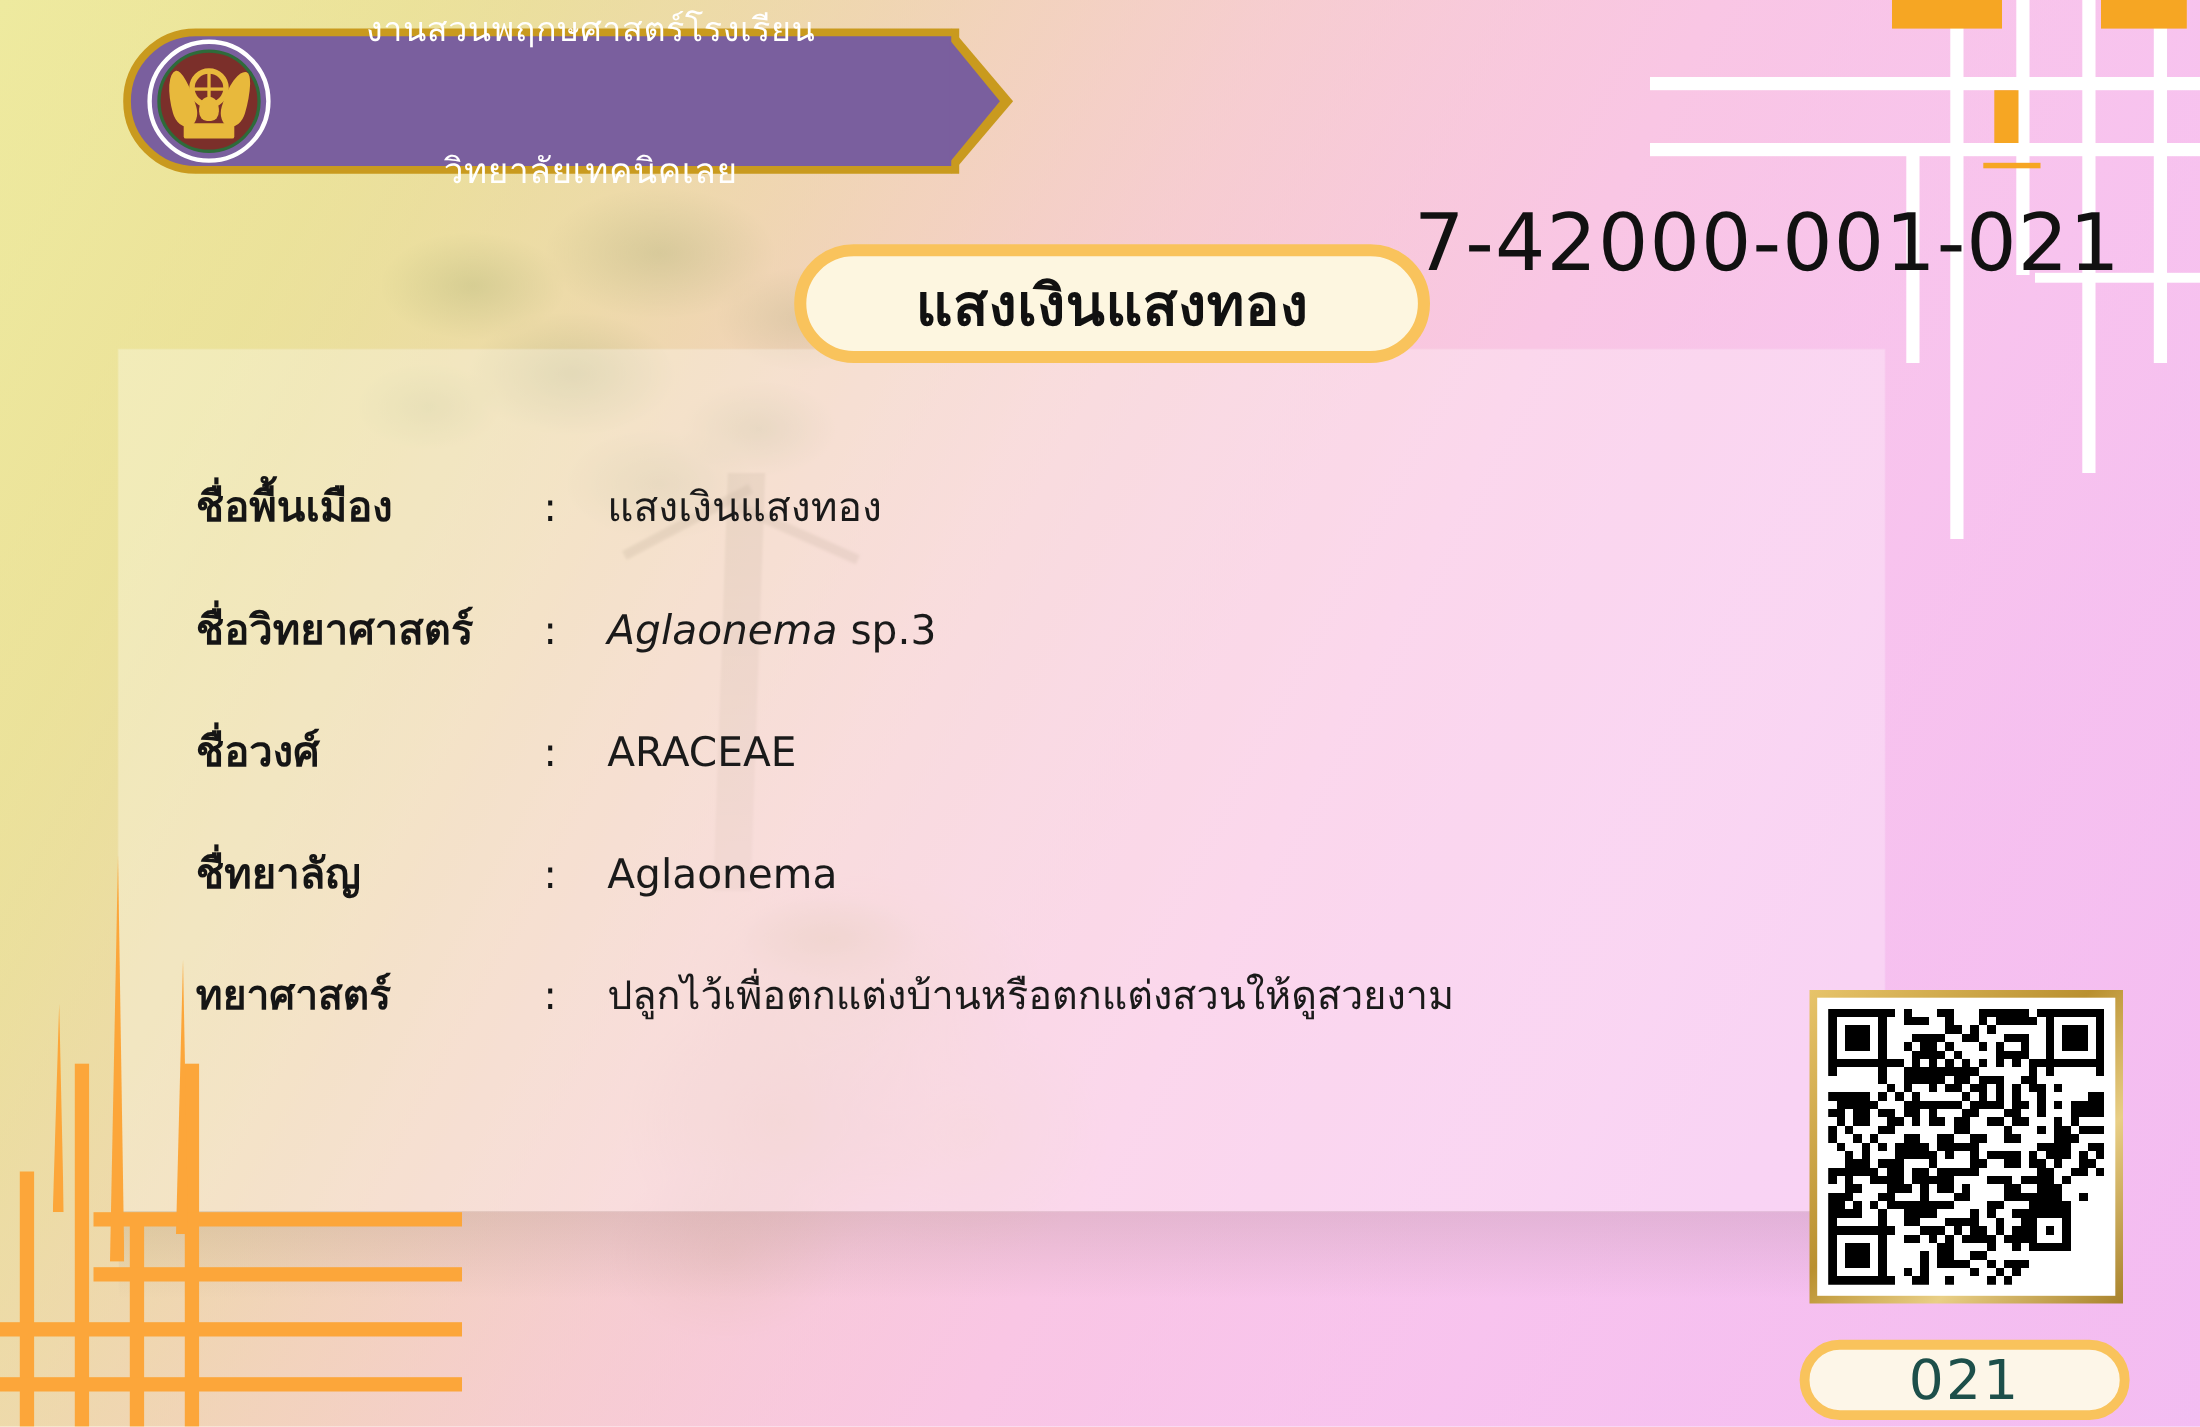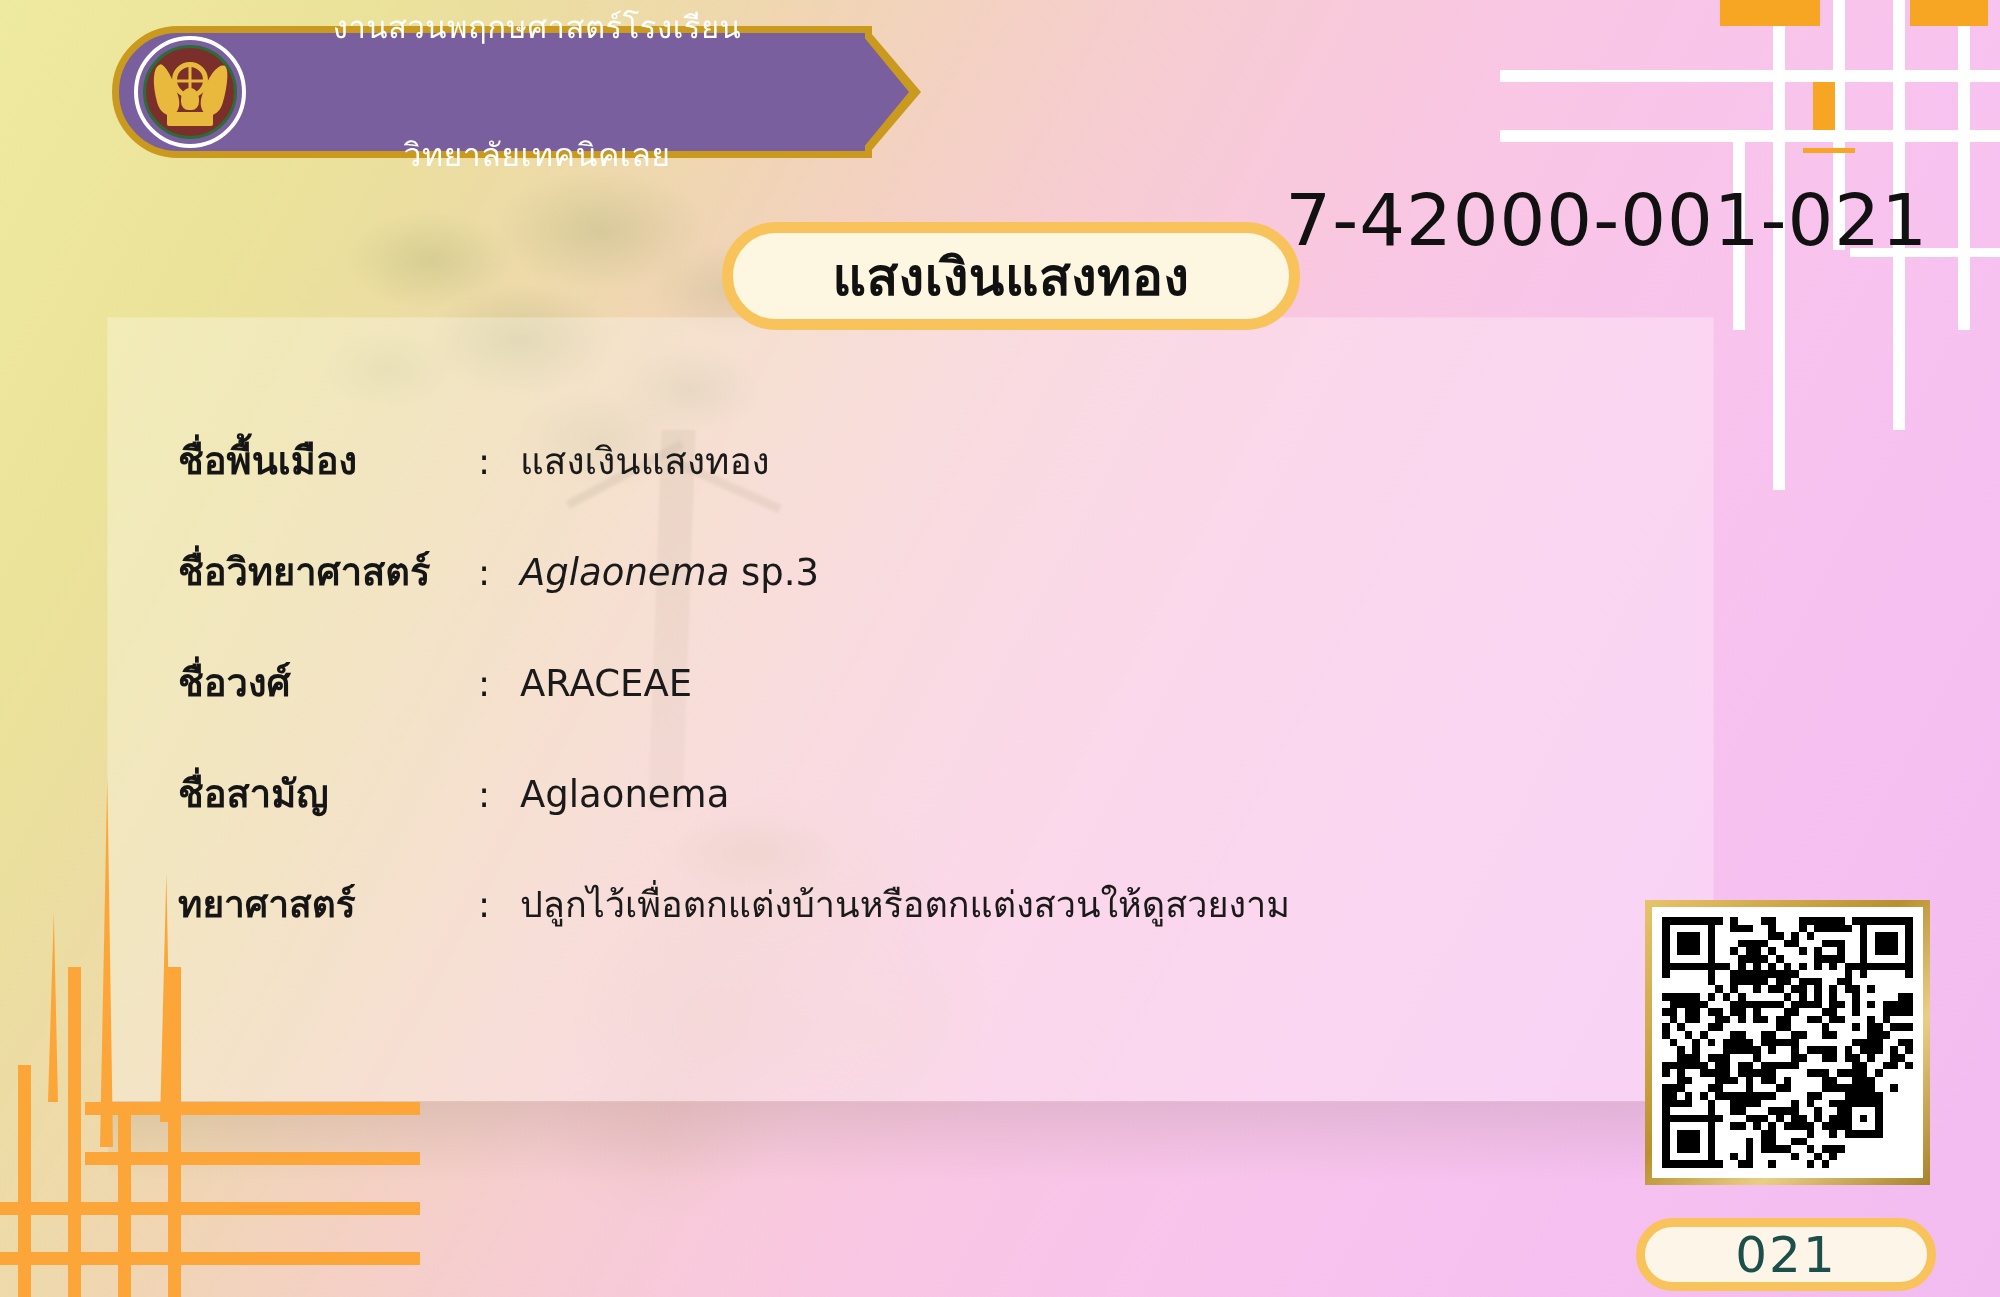--- a/index.html
+++ b/index.html
@@ -205,21 +205,21 @@
     border-radius:54px;
     box-sizing:border-box;
     display:flex;align-items:center;justify-content:center;
   }
   .title-pill span{
     font-size:52px;font-weight:bold;color:#111;letter-spacing:.5px;
   }
 
   
   .rows{position:absolute;left:178px;top:430px;width:1360px;}
-  .row{display:flex;align-items:baseline;height:111px;}
+  .row{display:flex;align-items:baseline;height:111px;gap:16px;}
   .row .lbl{
     width:300px;flex:0 0 300px;
     font-size:38px;font-weight:bold;color:#151515;
   }
   .row .col{
     width:42px;flex:0 0 42px;font-size:36px;color:#151515;text-align:left;
   }
   .row .val{
     font-size:37px;color:#1a1a1a;
   }
@@ -328,21 +328,21 @@
       <div class="val sci"><em>Aglaonema</em><span> sp.3</span></div>
     </div>
 
     <div class="row r3">
       <div class="lbl">ชื่อวงศ์</div>
       <div class="col">:</div>
       <div class="val">ARACEAE</div>
     </div>
 
     <div class="row r4">
-      <div class="lbl">ชื่อสามัญ</div>
+      <div class="lbl">ชื่ทยาลัญ</div>
       <div class="col">:</div>
       <div class="val">Aglaonema</div>
     </div>
 
     <div class="row r5">
       <div class="lbl">ทยาศาสตร์</div>
       <div class="col">:</div>
       <div class="val">ปลูกไว้เพื่อตกแต่งบ้านหรือตกแต่งสวนให้ดูสวยงาม</div>
     </div>
 

